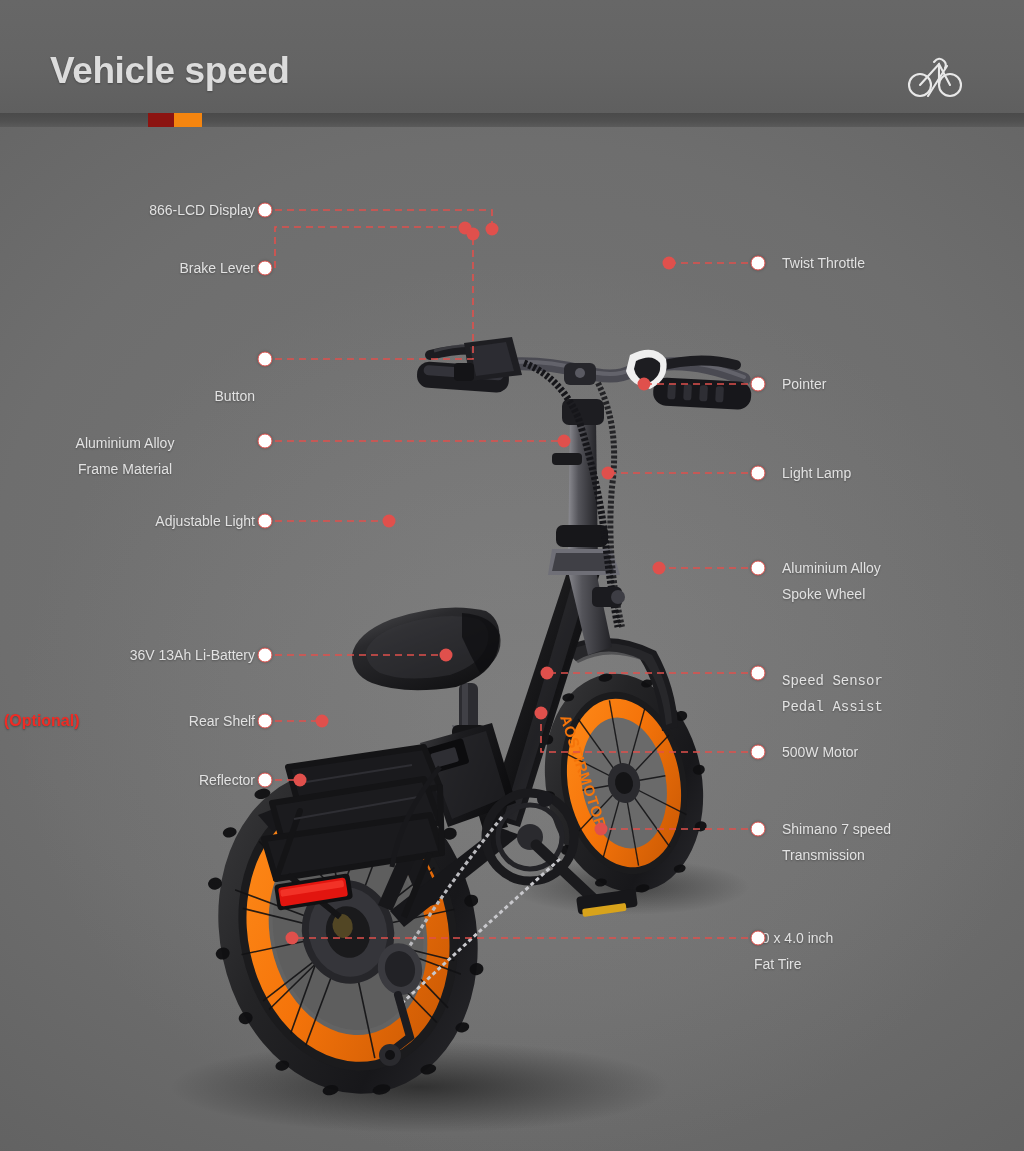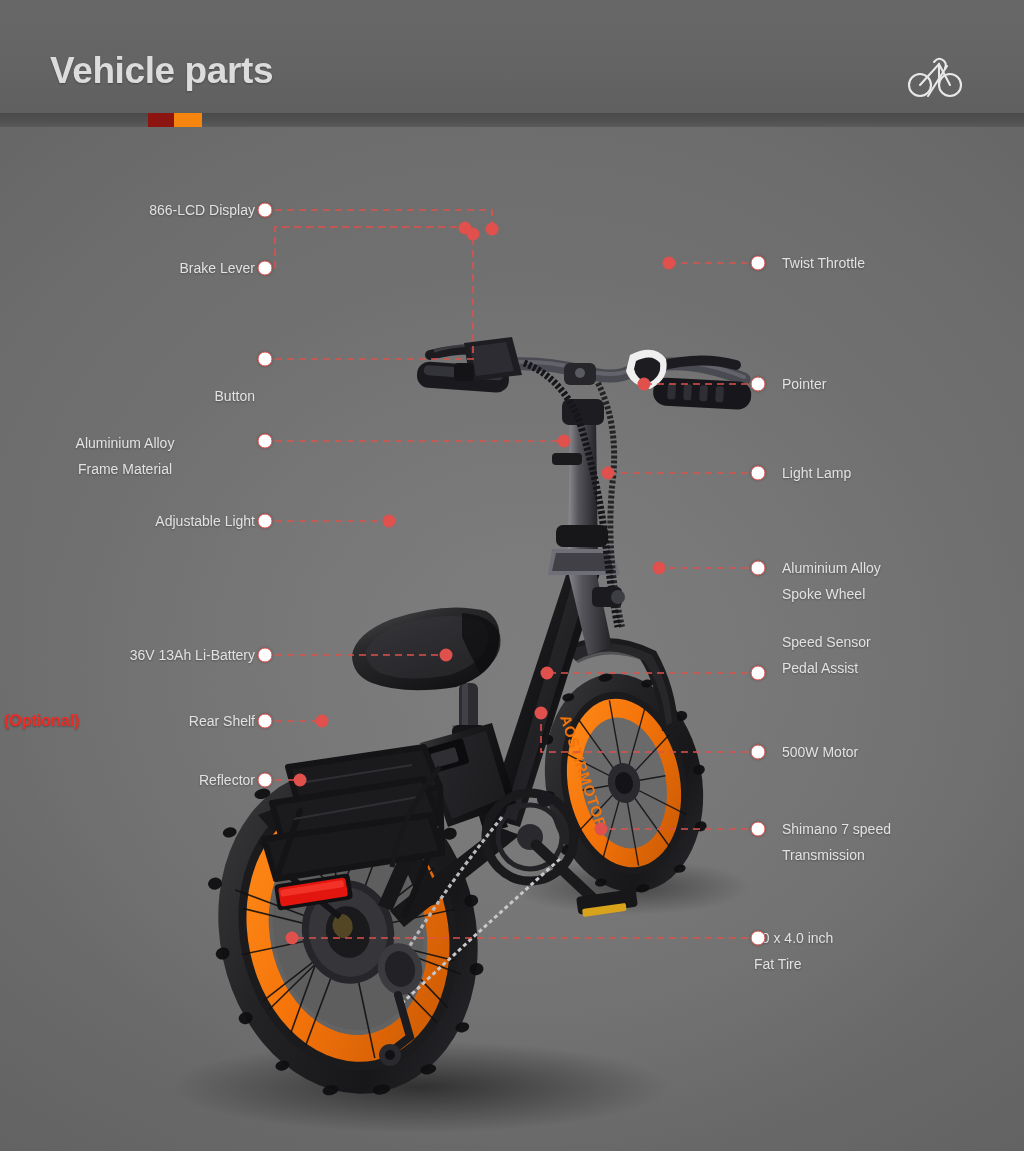--- a/index.html
+++ b/index.html
@@ -87,21 +87,21 @@
     background:#e23b32;
     transform:translate(-50%,-50%);
   }
 </style>
 </head>
 <body>
 
 <div id="page">
 
   <div id="header">
-    <div id="page-title">Vehicle parts</div>
+    <div id="page-title">Vehicle speed</div>
     <svg id="brand-logo" viewBox="0 0 58 48">
       <g fill="none" stroke="#e8e8e8" stroke-width="2.1" stroke-linecap="round">
         <circle cx="14" cy="33" r="11"></circle>
         <circle cx="44" cy="33" r="11"></circle>
         <path d="M14 33 L33 12 L44 33"></path>
         <path d="M33 12 L33 33"></path>
         <path d="M28 10 Q33 4 38 9 Q41 12 39 16"></path>
         <path d="M22 44 L41 14"></path>
       </g>
     </svg>
@@ -475,21 +475,21 @@
     <div class="lbl right" style="left: 782px; top: 384px; color: rgb(226, 226, 226);">Pointer</div>
     <div class="dot-white" style="left: 758px; top: 384px; border-color: rgb(224, 80, 76);"></div>
 
     <div class="lbl right" style="left: 782px; top: 473px; color: rgb(226, 226, 226);">Light Lamp</div>
     <div class="dot-white" style="left: 758px; top: 473px; border-color: rgb(224, 80, 76);"></div>
 
     <div class="lbl right two" style="left: 782px; top: 581px; color: rgb(226, 226, 226);">Aluminium Alloy
 Spoke Wheel</div>
     <div class="dot-white" style="left: 758px; top: 568px; border-color: rgb(224, 80, 76);"></div>
 
-    <div class="lbl right two" style="left: 782px; top: 655px; color: rgb(226, 226, 226);">Speed Sensor
+    <div class="lbl right two" style="left: 782px; top: 694px; color: rgb(226, 226, 226); font-family: Liberation Mono, monospace;">Speed Sensor
 Pedal Assist</div>
     <div class="dot-white" style="left: 758px; top: 673px; border-color: rgb(224, 80, 76);"></div>
 
     <div class="lbl right" style="left: 782px; top: 752px; color: rgb(226, 226, 226);">500W Motor</div>
     <div class="dot-white" style="left: 758px; top: 752px; border-color: rgb(224, 80, 76);"></div>
 
     <div class="lbl right two" style="left: 782px; top: 842px; color: rgb(226, 226, 226);">Shimano 7 speed
 Transmission</div>
     <div class="dot-white" style="left: 758px; top: 829px; border-color: rgb(224, 80, 76);"></div>
 

